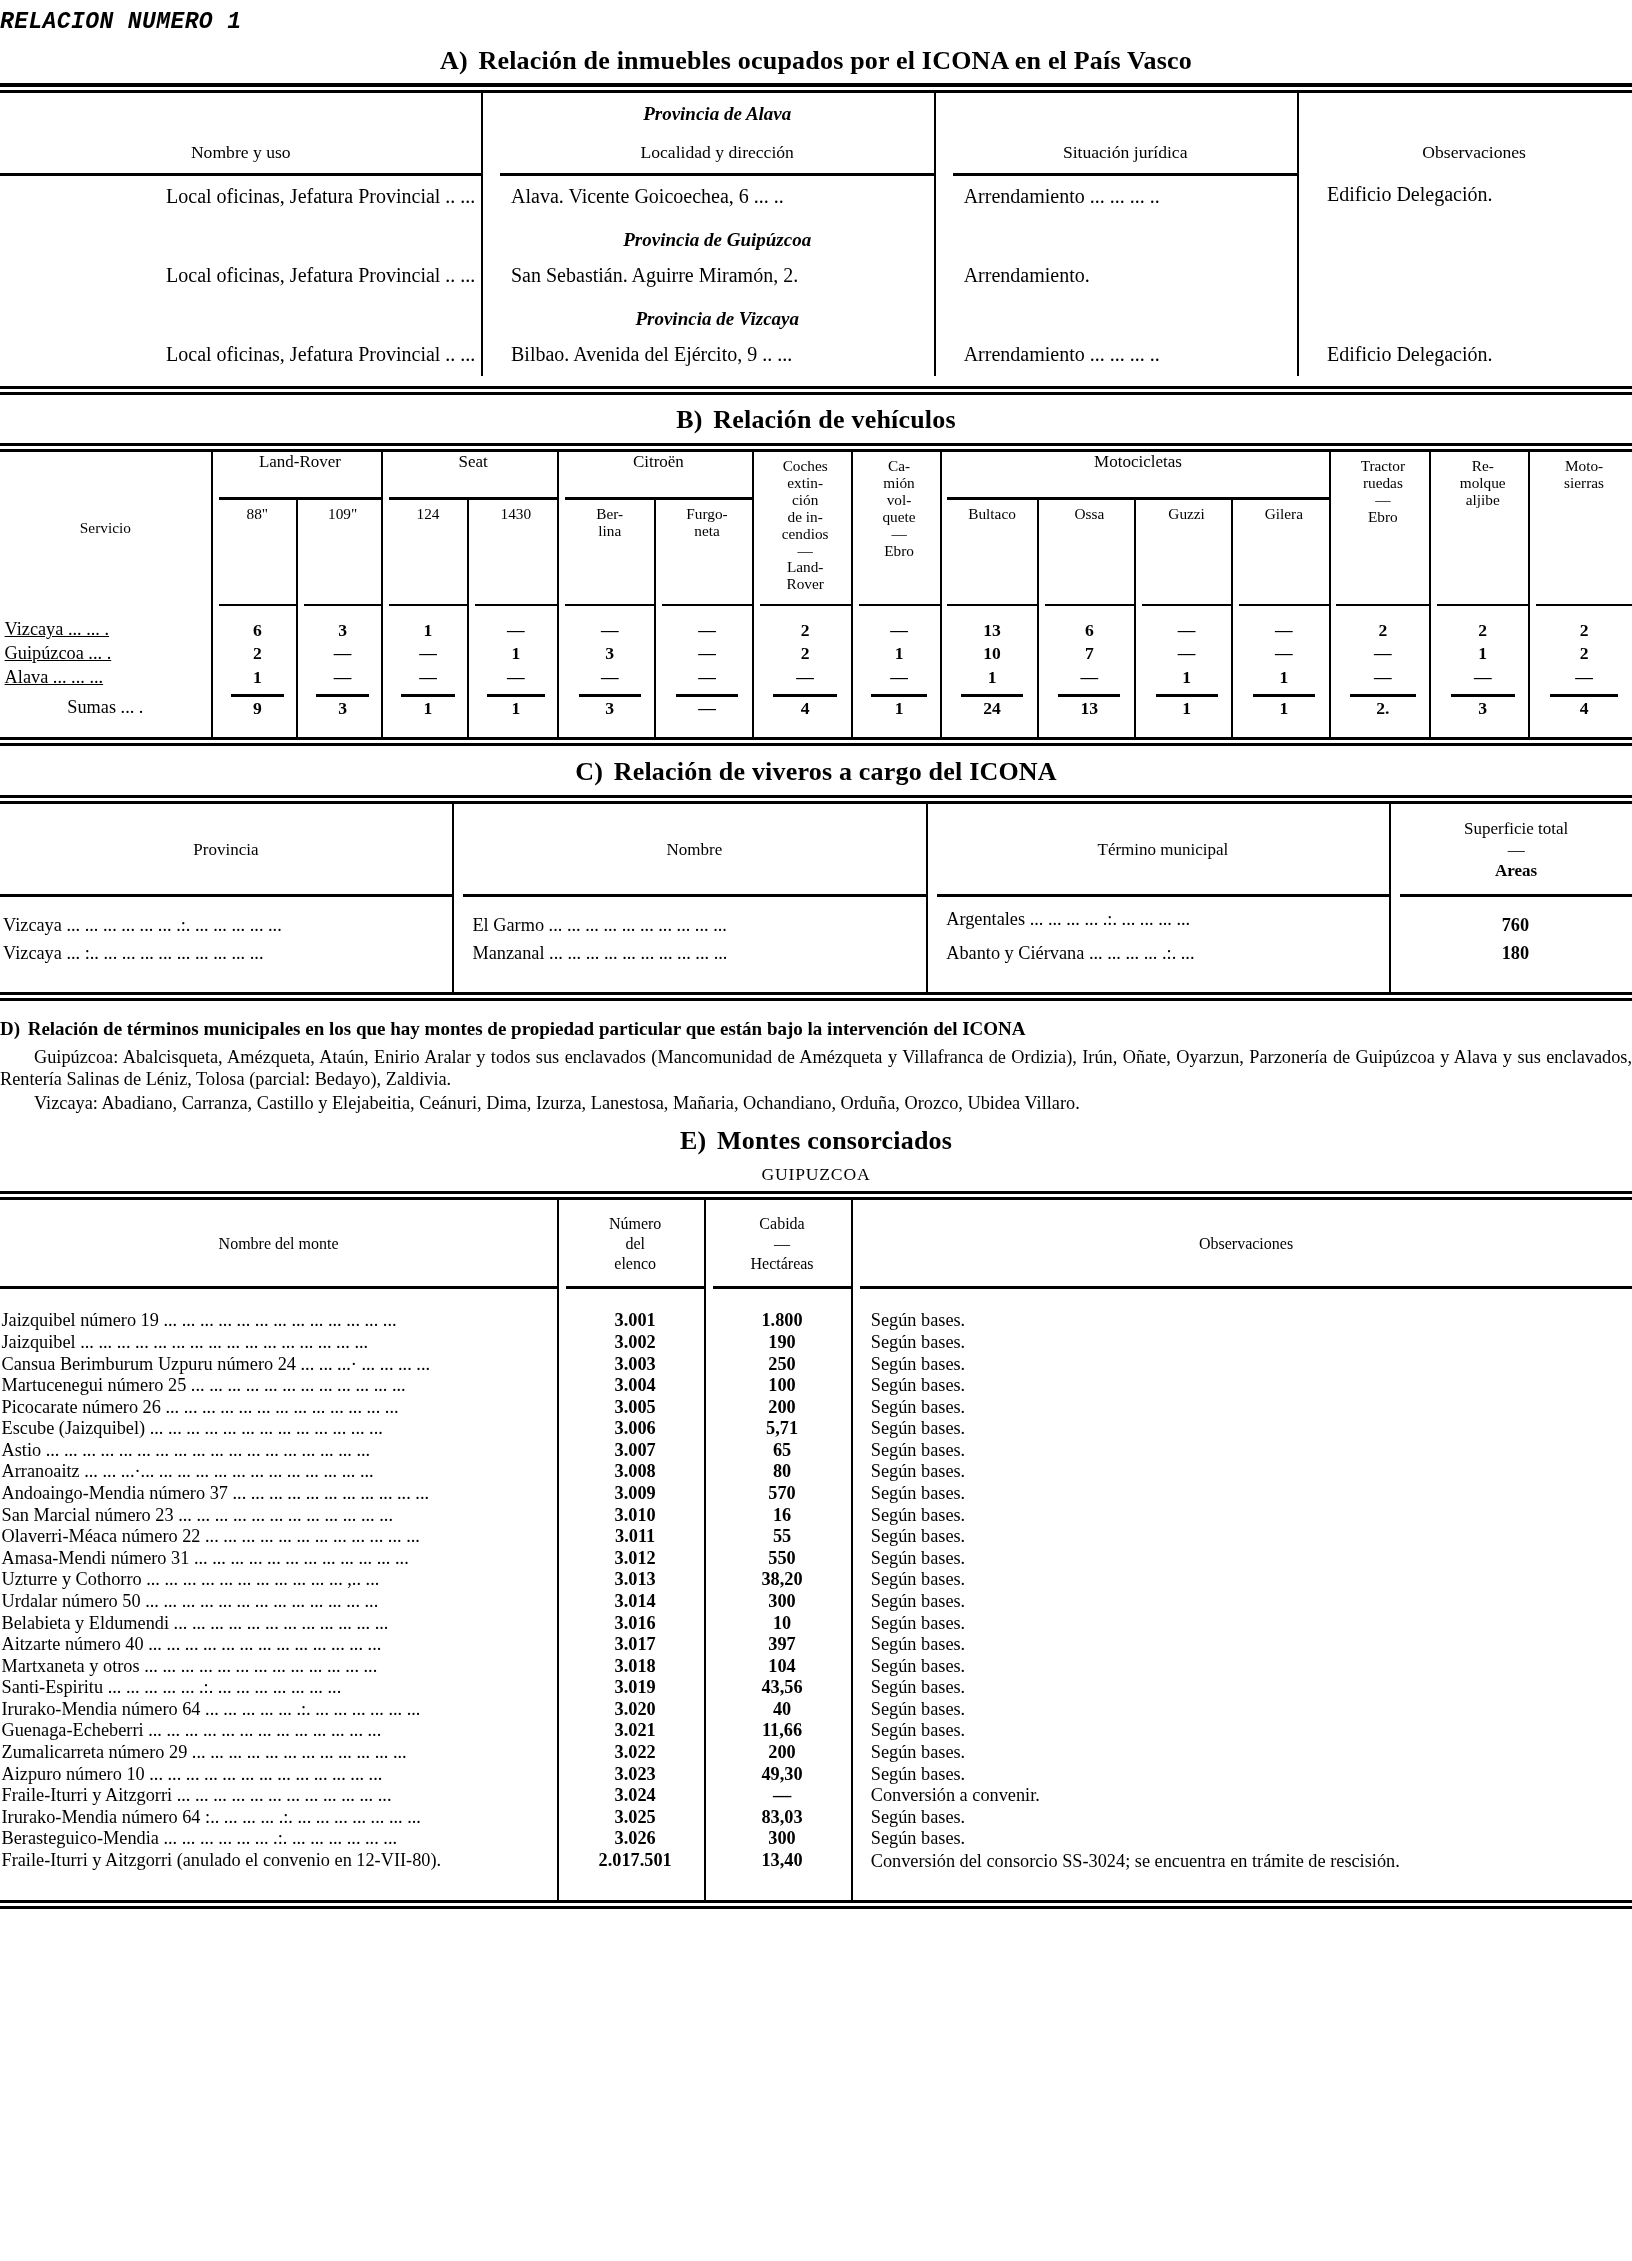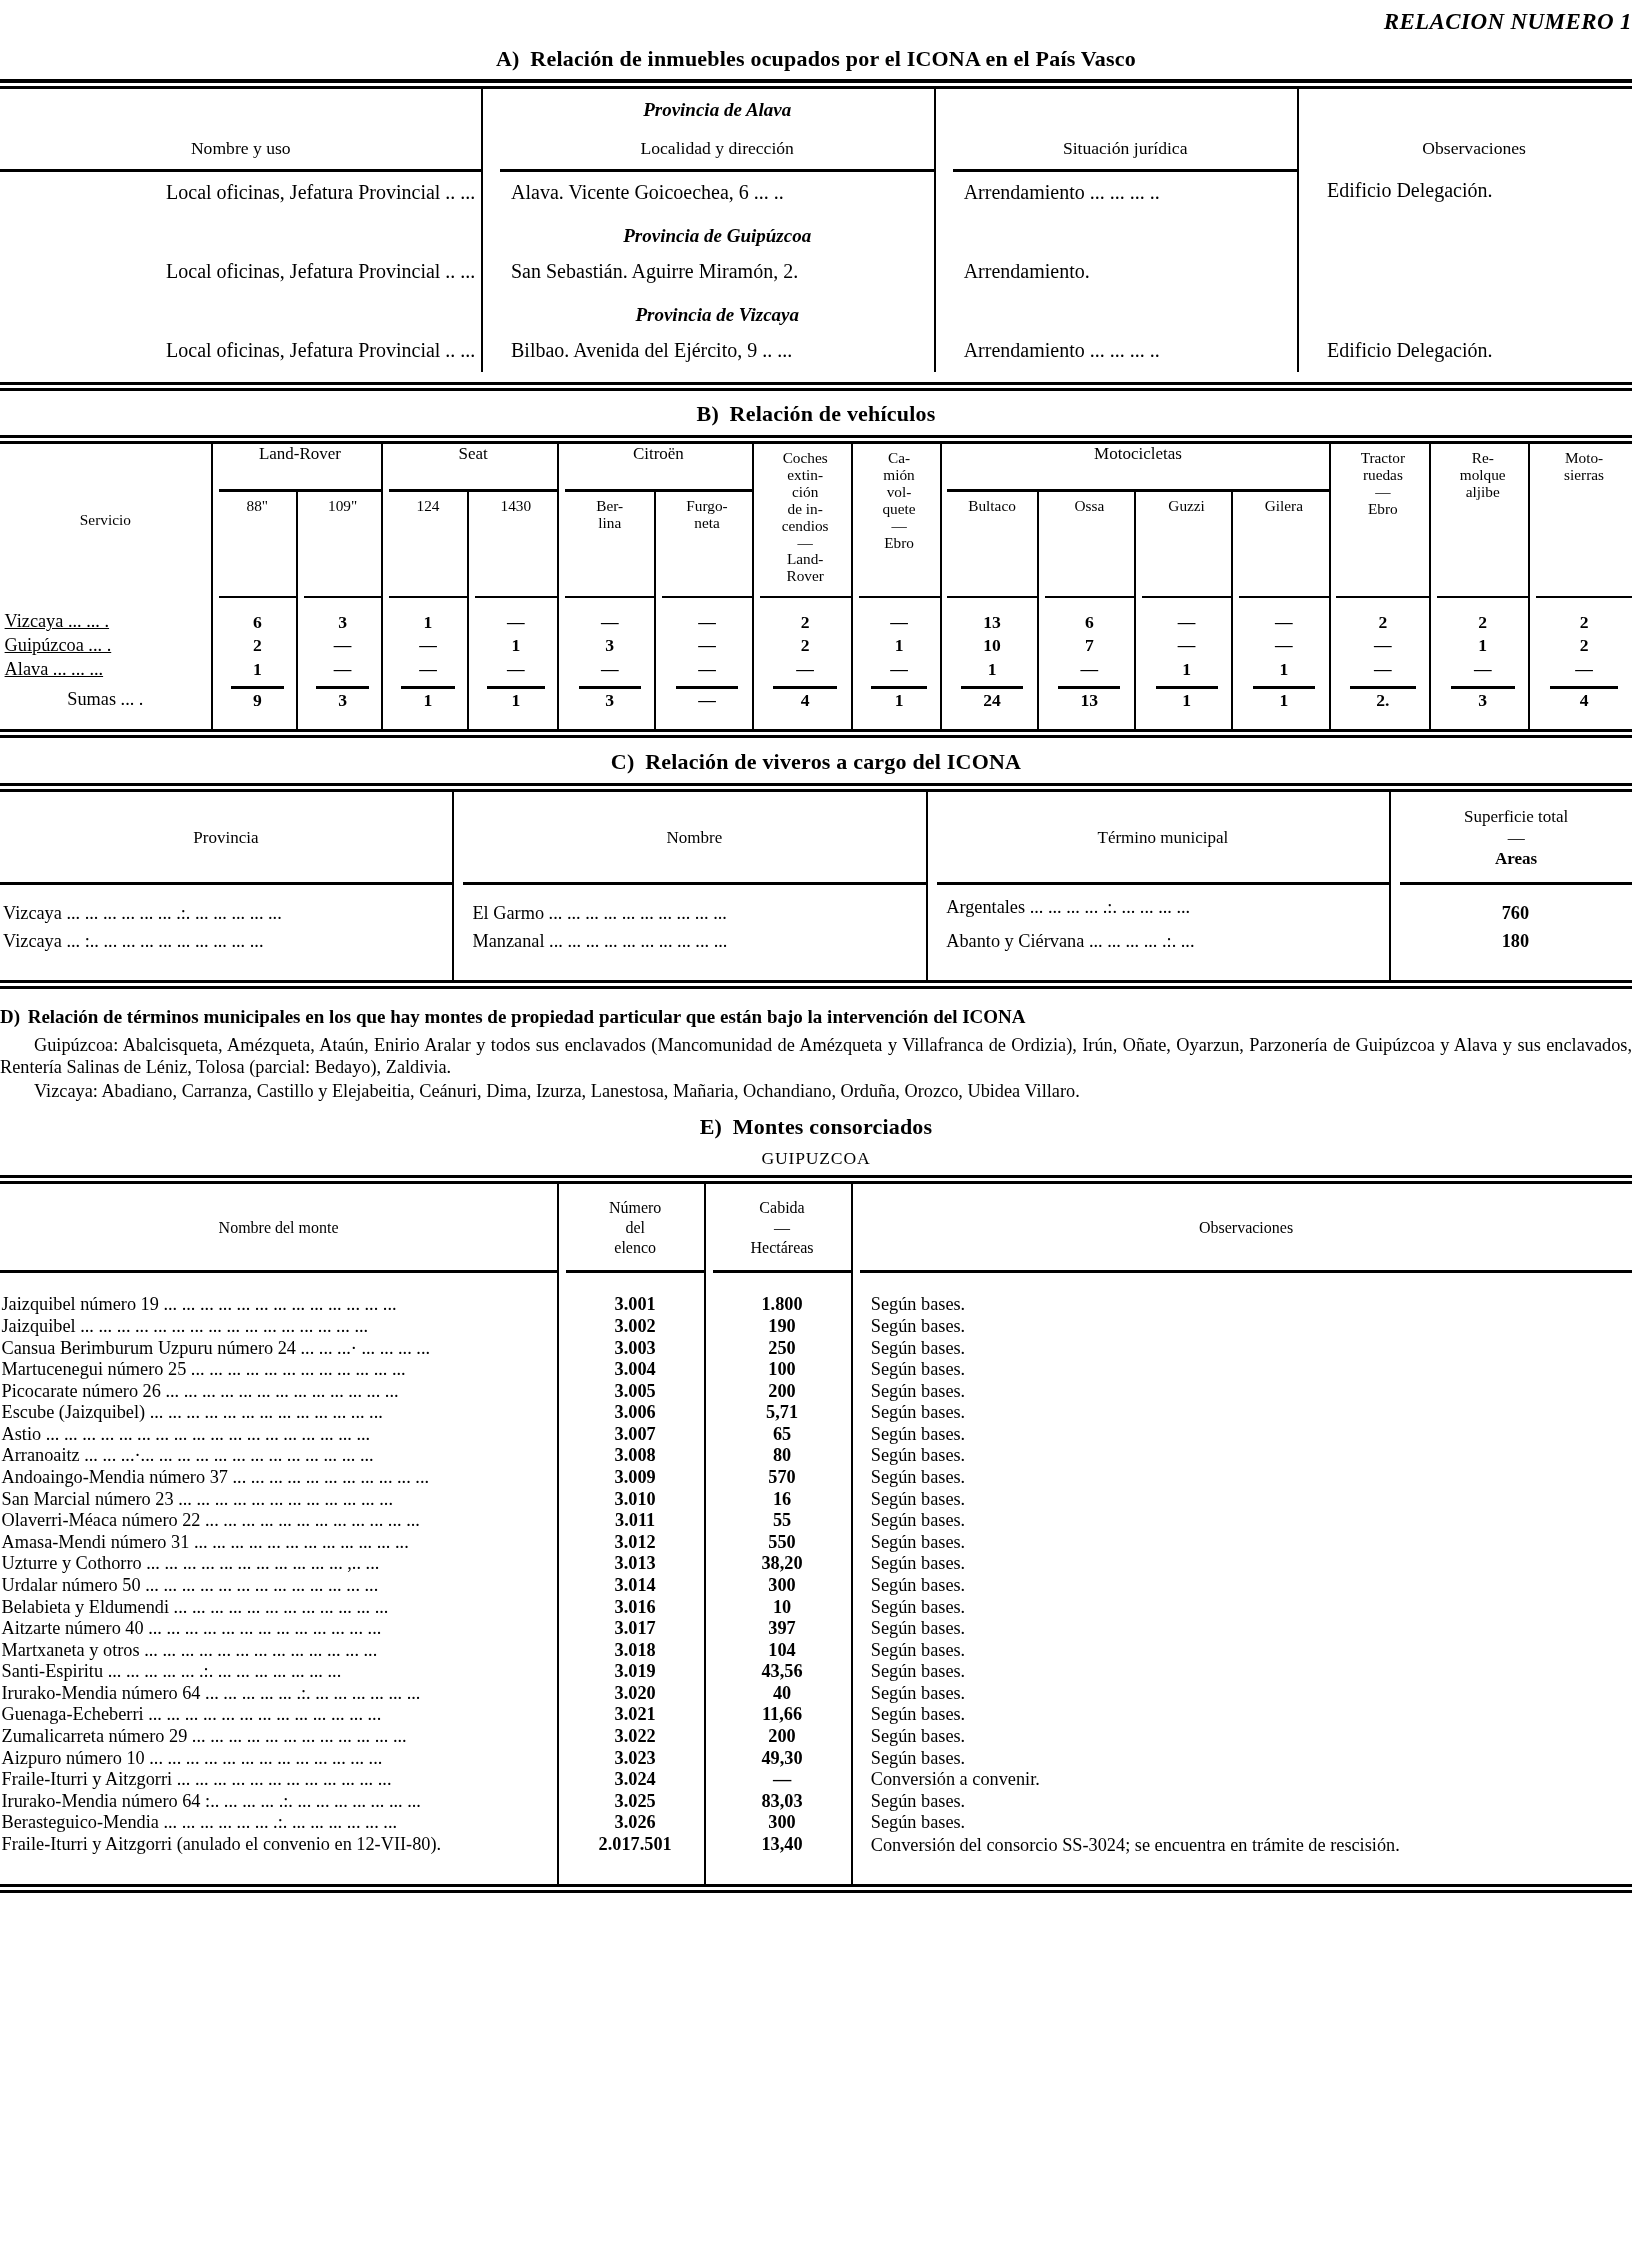--- a/index.html
+++ b/index.html
@@ -7,32 +7,33 @@
   body {
     width:1632px;
     font-family:"Liberation Serif", serif;
     color:#000;
     -webkit-font-smoothing:none;
   }
   .page { width:1632px; padding:0; box-sizing:border-box; position:relative; }
 
   
   .doc-title{
-    text-align:right;
+    text-align:left;
     font-style:italic;
     font-weight:bold;
     font-size:23px;
     letter-spacing:0.4px;
     margin:6.1px 0 0 0;
     padding-top:3.1px;
+    font-family:Liberation Mono, monospace;
   }
   .sec-title{
     text-align:center;
     font-weight:bold;
-    font-size:22px;
+    font-size:26px;
     margin:10.7px 0 7.6px 0;
     letter-spacing:0.2px;
   }
   .sec-title .lt{ margin-right:10.7px; }
   .sub-center{
     text-align:center;
     font-size:17.6px;
     letter-spacing:0.8px;
     margin:4.6px 0 6.1px 0;
   }

